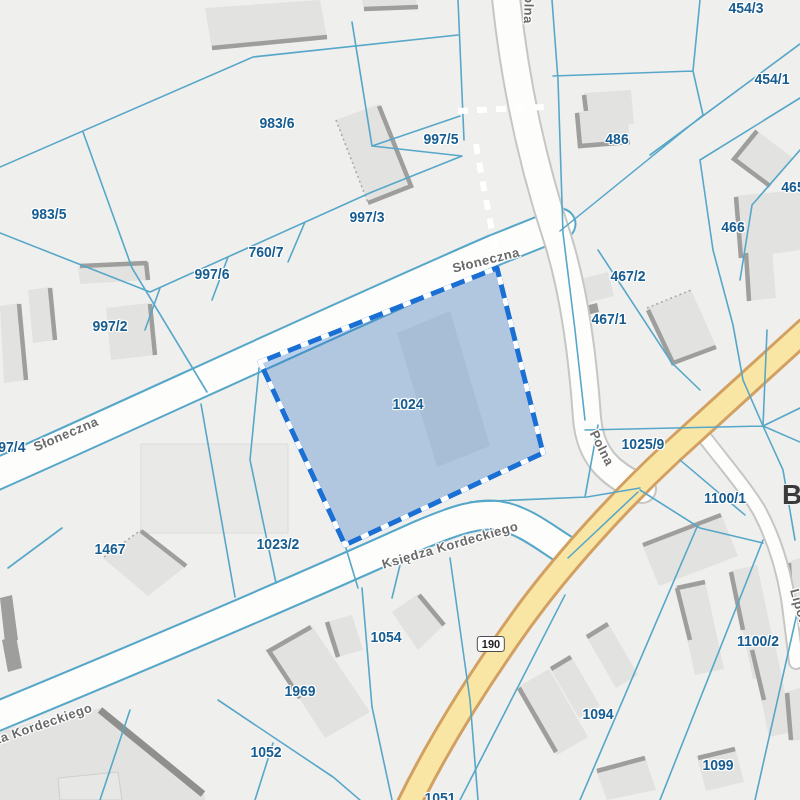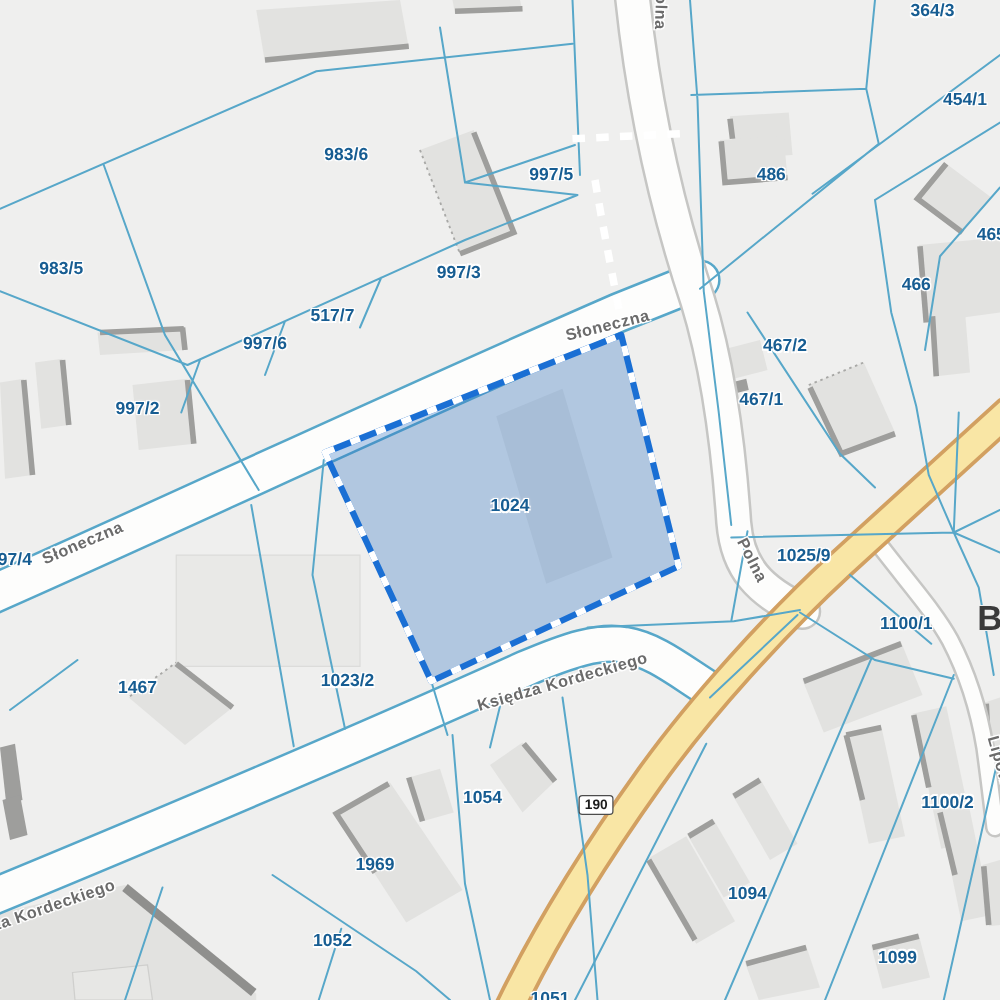--- a/index.html
+++ b/index.html
@@ -144,30 +144,30 @@
       <polygon class="hl-border" points="260,362 497,268 543,453 345,545"></polygon>
       <polygon class="hl-dash" points="260,362 497,268 543,453 345,545"></polygon>
     </g>
   </svg>
 
   <div id="labels">
       <div class="plabel" style="left: 49px; top: 214px; transform: translate(-50%, -50%);">983/5</div>
       <div class="plabel" style="left: 277px; top: 123px; transform: translate(-50%, -50%);">983/6</div>
       <div class="plabel" style="left: 441px; top: 139px; transform: translate(-50%, -50%);">997/5</div>
       <div class="plabel" style="left: 367px; top: 217px; transform: translate(-50%, -50%);">997/3</div>
-      <div class="plabel" style="left: 266px; top: 252px; transform: translate(-50%, -50%);">517/7</div>
+      <div class="plabel" style="left: 266px; top: 252px; transform: translate(-50%, -50%);">760/7</div>
       <div class="plabel" style="left: 212px; top: 274px; transform: translate(-50%, -50%);">997/6</div>
       <div class="plabel" style="left: 110px; top: 326px; transform: translate(-50%, -50%);">997/2</div>
       <div class="plabel" style="left: 8px; top: 447px; transform: translate(-50%, -50%);">997/4</div>
       <div class="plabel" style="left: 408px; top: 404px; transform: translate(-50%, -50%);">1024</div>
       <div class="plabel" style="left: 110px; top: 549px; transform: translate(-50%, -50%);">1467</div>
       <div class="plabel" style="left: 278px; top: 544px; transform: translate(-50%, -50%);">1023/2</div>
       <div class="plabel" style="left: 643px; top: 444px; transform: translate(-50%, -50%);">1025/9</div>
       <div class="plabel" style="left: 617px; top: 139px; transform: translate(-50%, -50%);">486</div>
-      <div class="plabel" style="left: 746px; top: 8px; transform: translate(-50%, -50%);">364/3</div>
+      <div class="plabel" style="left: 746px; top: 8px; transform: translate(-50%, -50%);">454/3</div>
       <div class="plabel" style="left: 772px; top: 79px; transform: translate(-50%, -50%);">454/1</div>
       <div class="plabel" style="left: 793px; top: 187px; transform: translate(-50%, -50%);">465</div>
       <div class="plabel" style="left: 733px; top: 227px; transform: translate(-50%, -50%);">466</div>
       <div class="plabel" style="left: 628px; top: 276px; transform: translate(-50%, -50%);">467/2</div>
       <div class="plabel" style="left: 609px; top: 319px; transform: translate(-50%, -50%);">467/1</div>
       <div class="plabel" style="left: 700px; top: 498px; transform: translate(-50%, -50%); margin-left: 25px;">1100/1</div>
       <div class="plabel" style="left: 758px; top: 641px; transform: translate(-50%, -50%);">1100/2</div>
       <div class="plabel" style="left: 598px; top: 714px; transform: translate(-50%, -50%);">1094</div>
       <div class="plabel" style="left: 718px; top: 765px; transform: translate(-50%, -50%);">1099</div>
       <div class="plabel" style="left: 386px; top: 637px; transform: translate(-50%, -50%);">1054</div>
@@ -177,14 +177,14 @@
       <div class="slabel" style="left: 66px; top: 434px; transform: translate(-50%, -50%) rotate(-23deg);">Słoneczna</div>
       <div class="slabel" style="left: 486px; top: 260px; transform: translate(-50%, -50%) rotate(-14deg);">Słoneczna</div>
       <div class="slabel" style="left: 529px; top: 5px; transform: translate(-50%, -50%) rotate(92deg);">Polna</div>
       <div class="slabel" style="left: 602px; top: 448px; transform: translate(-50%, -50%) rotate(63deg);">Polna</div>
       <div class="slabel" style="left: 450px; top: 545px; transform: translate(-50%, -50%) rotate(-16deg);">Księdza Kordeckiego</div>
       <div class="slabel" style="left: 25px; top: 730px; transform: translate(-50%, -50%) rotate(-19deg);">Księdza Kordeckiego</div>
       <div class="slabel" style="left: 801px; top: 612px; transform: translate(-50%, -50%) rotate(74deg);">Lipowa</div>
     </div>
 
   <div id="place-label" style="left: 792px; top: 495px;">B</div>
-  <div id="road-badge" style="left: 477px; top: 644px;">190</div>
+  <div id="road-badge" style="left: 491px; top: 644px;">190</div>
 </div>
 
 </body></html>

